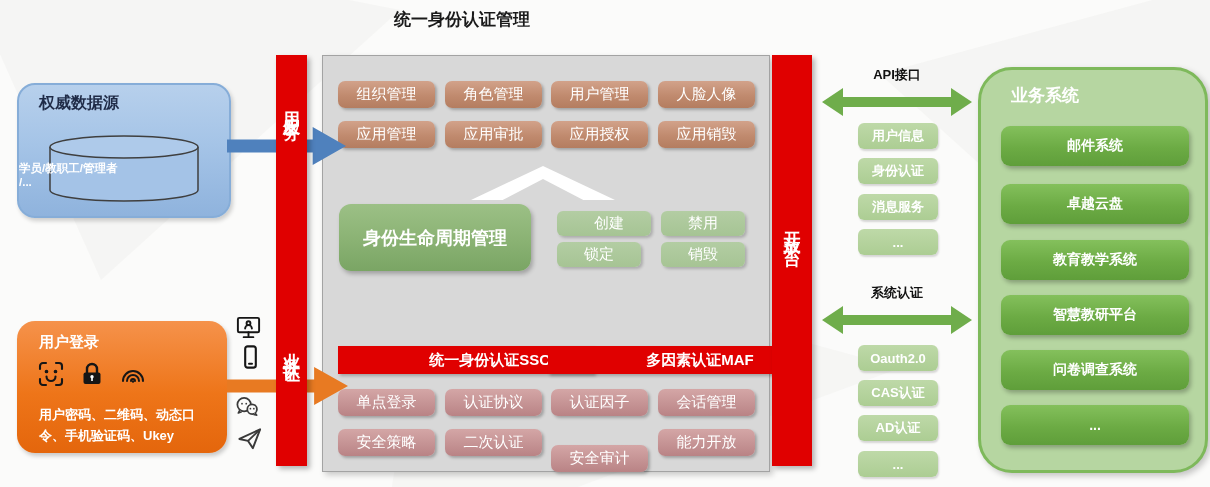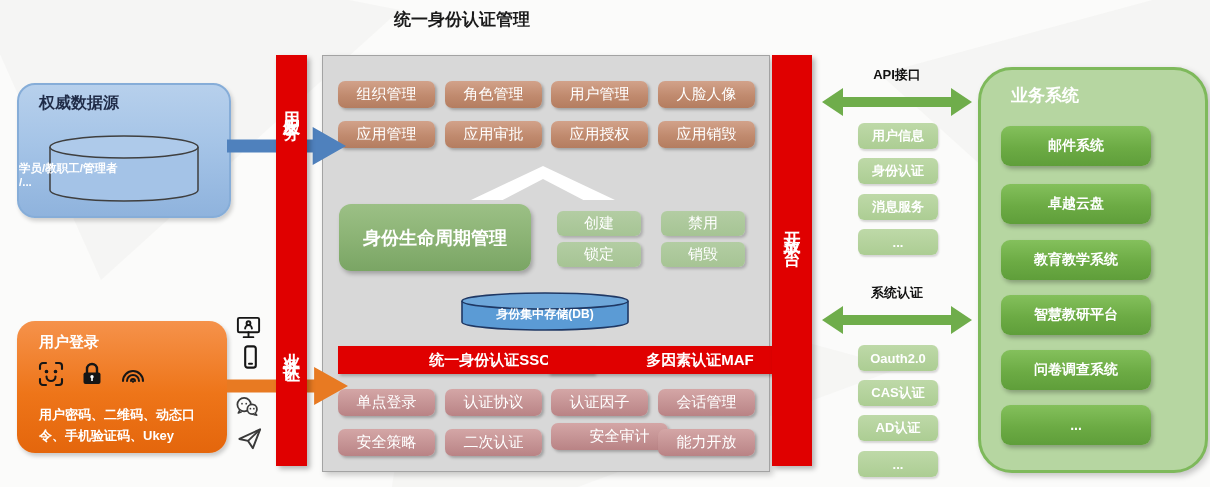--- a/index.html
+++ b/index.html
@@ -70,21 +70,21 @@
 
   
   .grp-label{width:110px;text-align:center;font-size:13px;font-weight:bold;color:#111;z-index:2;}
   .btn-api{width:80px;height:26px;border-radius:6px;font-size:13px;font-weight:bold;
     background:linear-gradient(180deg,#bed9a8 0%,#accd93 100%);box-shadow:1px 2px 2px rgba(0,0,0,.15);}
 
   
   .sys-panel{left:978px;top:67px;width:224px;height:400px;border-radius:34px;background:#b6d6a1;
     border:3px solid #7eb95b;box-shadow:3px 3px 6px rgba(0,0,0,.22);z-index:2;}
   .sys-title{left:30px;top:14px;font-size:17px;font-weight:bold;color:#fff;}
-  .btn-sys{left:20px;width:150px;height:40px;border-radius:9px;font-size:14px;font-weight:bold;
+  .btn-sys{left:20px;width:188px;height:40px;border-radius:9px;font-size:14px;font-weight:bold;
     background:linear-gradient(180deg,#84c05c 0%,#6cab44 55%,#5f9e3a 100%);
     box-shadow:2px 3px 4px rgba(0,0,0,.25);text-align:right;}
 
   svg{display:block;}
 </style>
 </head>
 <body>
 
 <div class="stage">
   <div class="bgshape bg1"></div>
@@ -177,43 +177,36 @@
     <div class="btn btn-tan" style="left:228px;top:25px;">用户管理</div>
     <div class="btn btn-tan" style="left:335px;top:25px;">人脸人像</div>
     <div class="btn btn-tan" style="left:15px;top:65px;">应用管理</div>
     <div class="btn btn-tan" style="left:122px;top:65px;">应用审批</div>
     <div class="btn btn-tan" style="left:228px;top:65px;">应用授权</div>
     <div class="btn btn-tan" style="left:335px;top:65px;">应用销毁</div>
 
     <div class="abs chevron"></div>
 
     <div class="btn lifecycle">身份生命周期管理</div>
-    <div class="btn btn-state" style="left:234px;top:155px;">创建</div>
+    <div class="btn btn-state" style="left:234px;top:155px;padding-left:10px;">创建</div>
     <div class="btn btn-state" style="left:338px;top:155px;">禁用</div>
     <div class="btn btn-state" style="left:234px;top:186px;">锁定</div>
     <div class="btn btn-state" style="left:338px;top:186px;">销毁</div>
 
-    <div class="abs db-wrap">
-      <svg width="170" height="40" viewBox="0 0 170 40">
-        <path d="M2 9 v21 a83 8 0 0 0 166 0 v-21" fill="#5b9bd5" stroke="#1f3864" stroke-width="1.6"></path>
-        <ellipse cx="85" cy="9" rx="83" ry="8" fill="#6ea7da" stroke="#1f3864" stroke-width="1.6"></ellipse>
-      </svg>
-      <div class="abs db-text">身份集中存储(DB)</div>
-    </div>
 
     <div class="btn red-header" style="left:15px;width:208px;">统一身份认证SSO</div>
     <div class="btn red-header" style="left:225px;width:208px;">多因素认证MAF</div>
 
     <div class="btn btn-pink" style="left:15px;top:333px;">单点登录</div>
     <div class="btn btn-pink" style="left:122px;top:333px;">认证协议</div>
     <div class="btn btn-pink" style="left:228px;top:333px;">认证因子</div>
     <div class="btn btn-pink" style="left:335px;top:333px;">会话管理</div>
     <div class="btn btn-pink" style="left:15px;top:373px;">安全策略</div>
     <div class="btn btn-pink" style="left:122px;top:373px;">二次认证</div>
-    <div class="btn btn-pink" style="left:228px;top:367px;padding-left:20px;">安全审计</div>
+    <div class="btn btn-pink" style="left:228px;top:389px;">安全审计</div>
     <div class="btn btn-pink" style="left:335px;top:373px;">能力开放</div>
   </div>
 
   <div class="abs grp-label" style="left:842px;top:66px;">API接口</div>
   <div class="abs dbl-arrow" style="left:822px;top:88px;width:150px;height:28px;"></div>
   <div class="btn btn-api" style="left:858px;top:123px;">用户信息</div>
   <div class="btn btn-api" style="left:858px;top:158px;">身份认证</div>
   <div class="btn btn-api" style="left:858px;top:194px;">消息服务</div>
   <div class="btn btn-api" style="left:858px;top:229px;">...</div>
 

